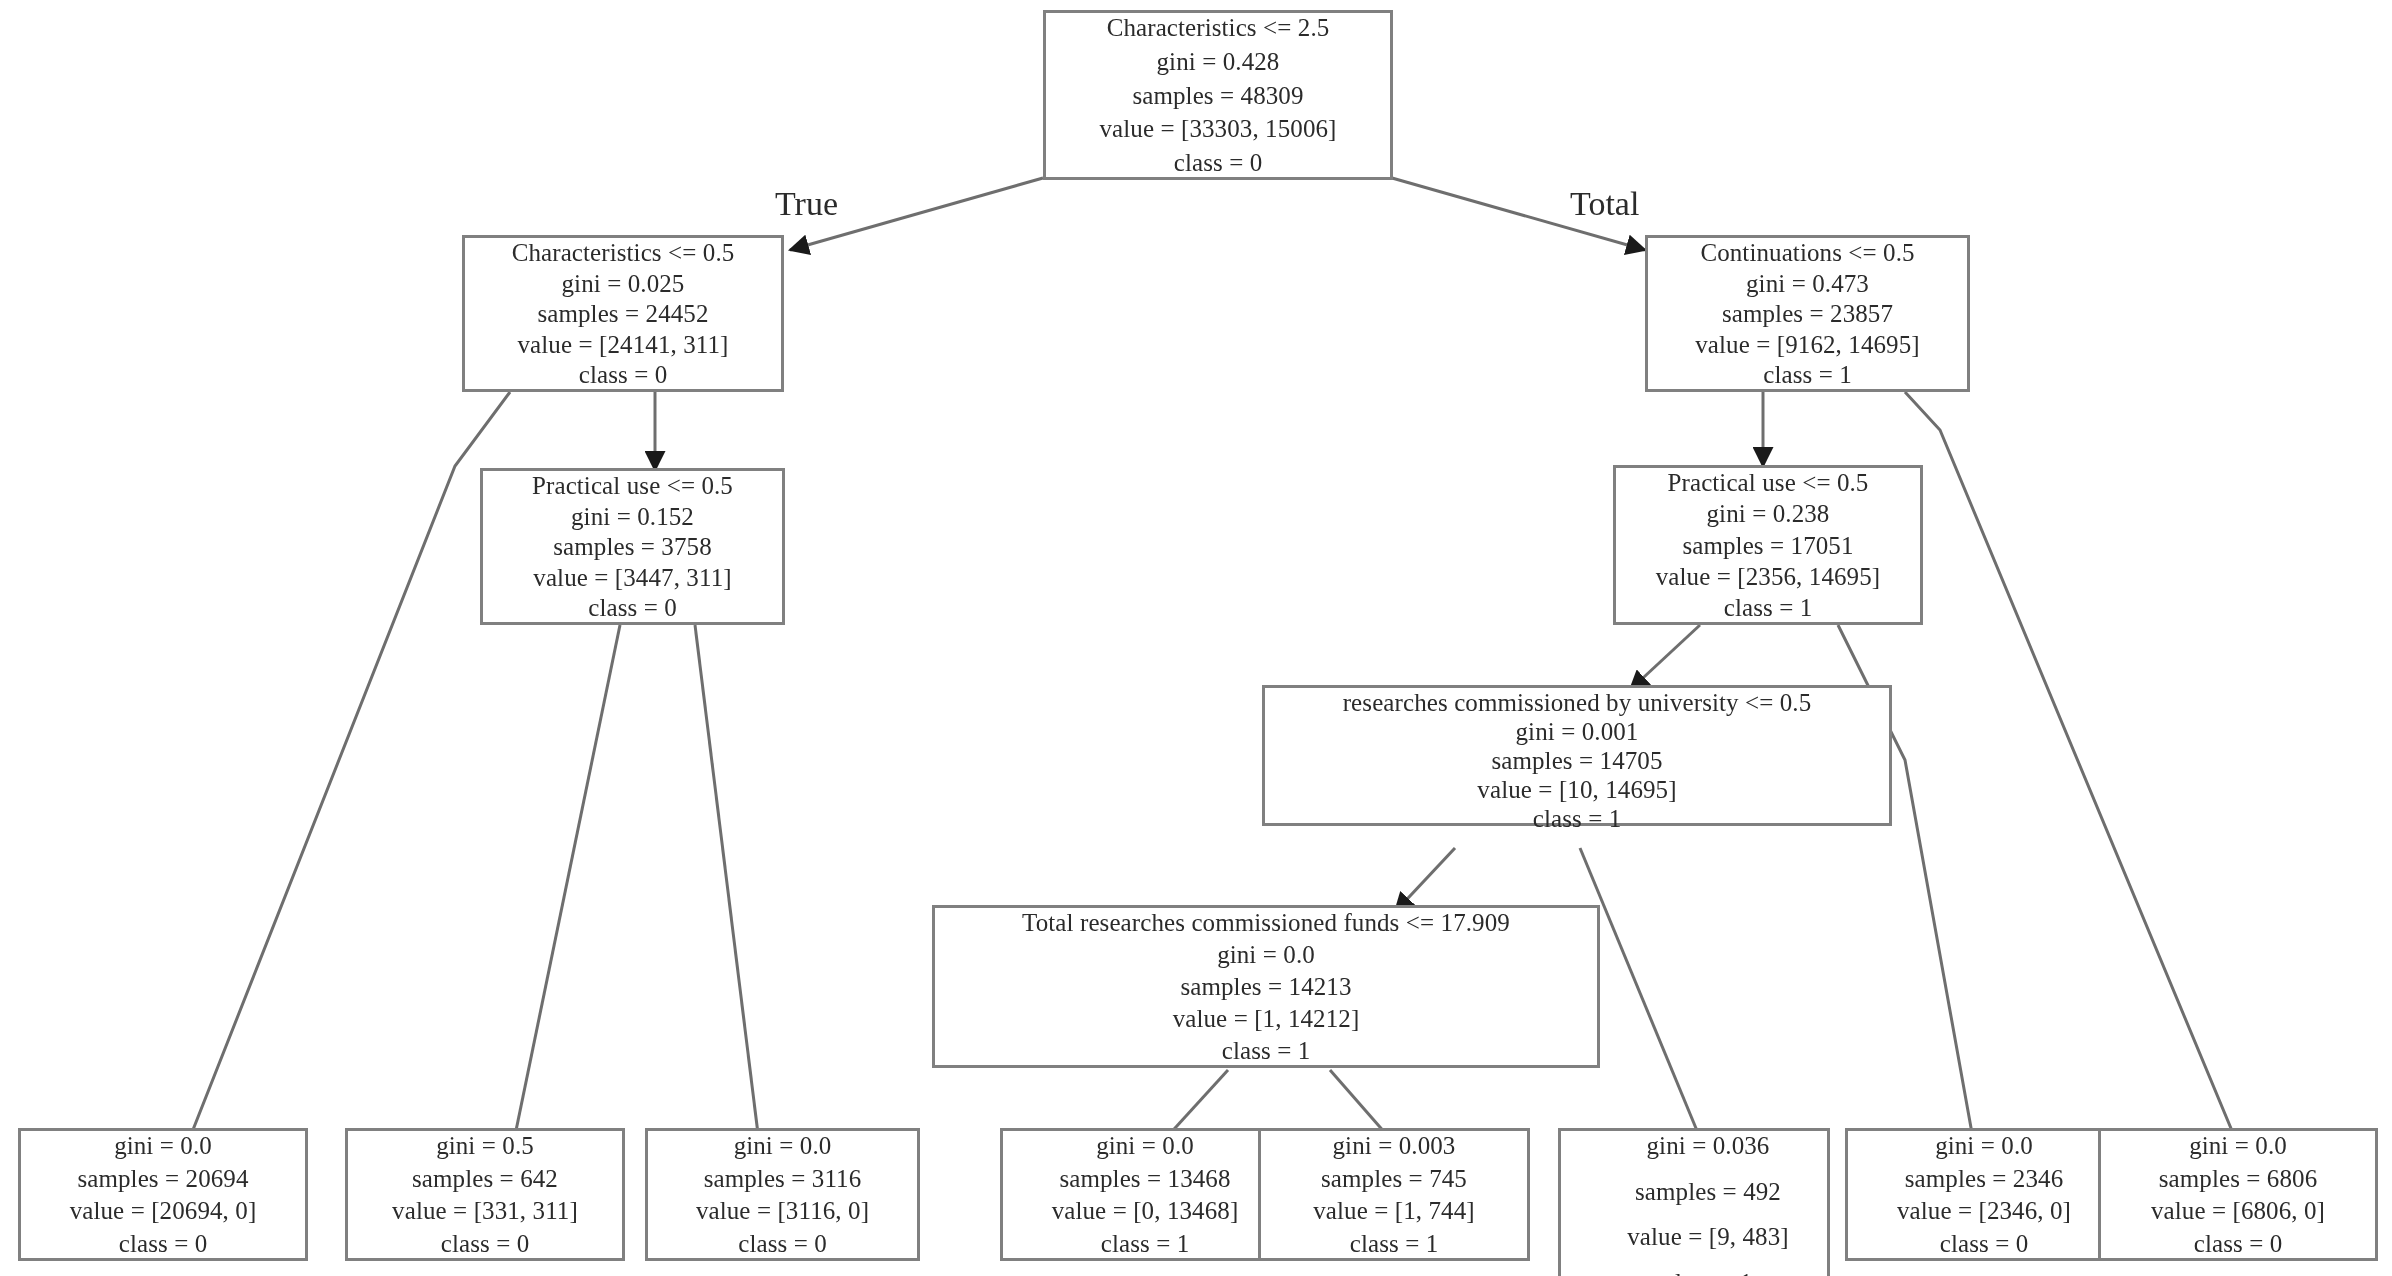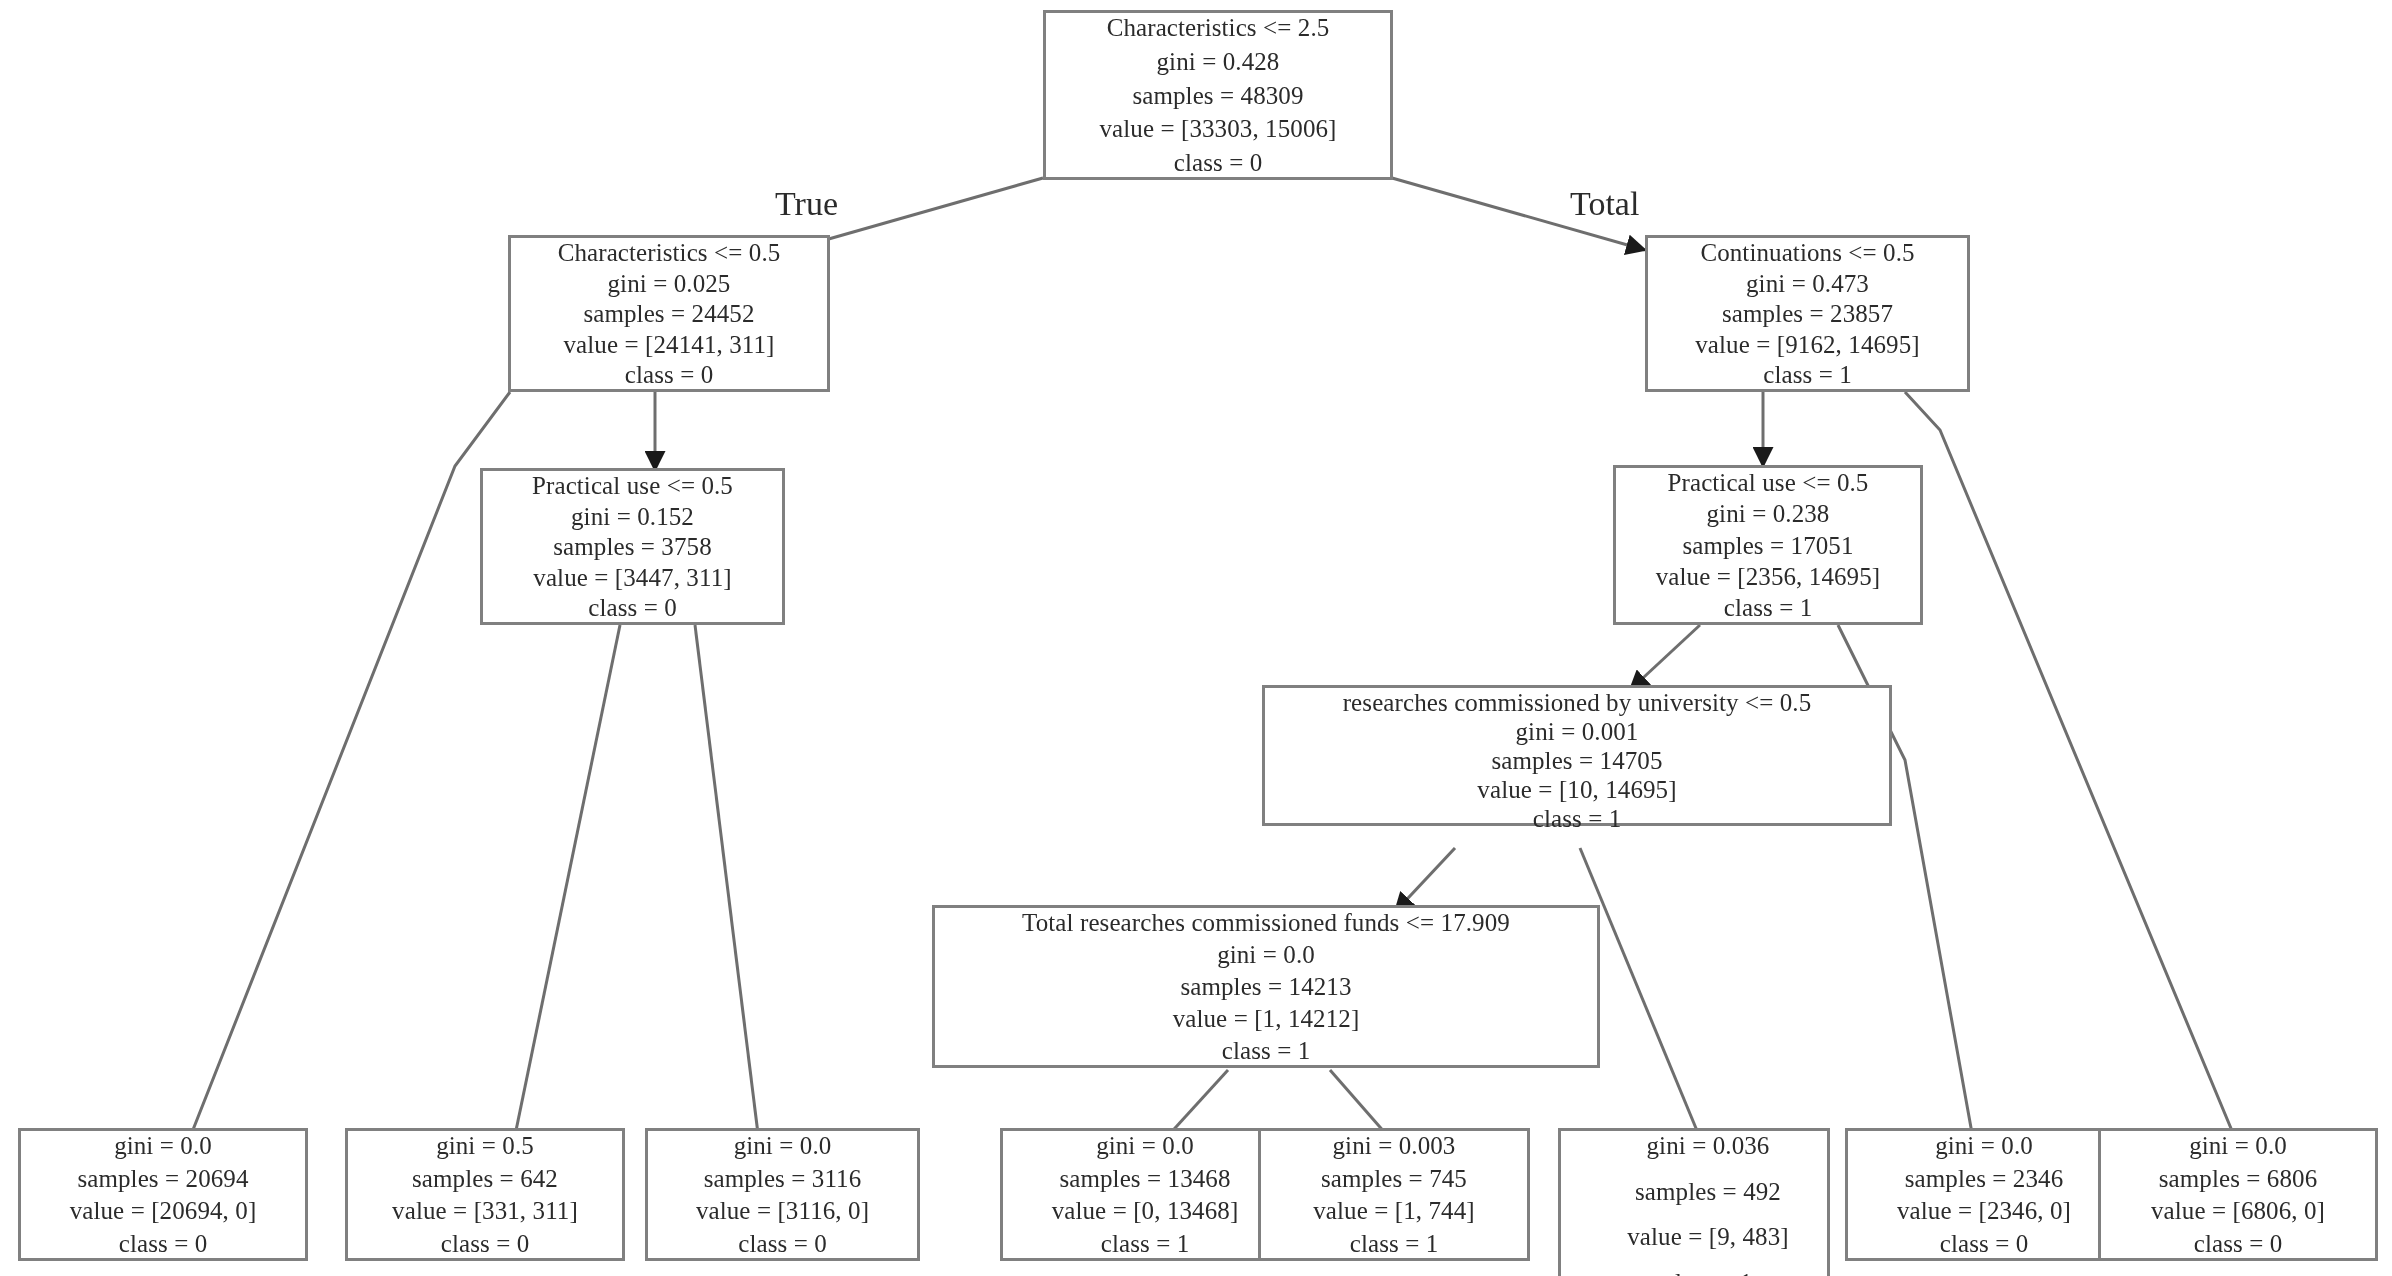--- a/index.html
+++ b/index.html
@@ -101,21 +101,21 @@
   <div class="edge-label" style="left:1570px; top:185px;">Total</div>
 
   <div class="node" style="left:1043px; top:10px; width:350px; height:170px;">
     <span class="line">Characteristics &lt;= 2.5</span>
     <span class="line">gini = 0.428</span>
     <span class="line">samples = 48309</span>
     <span class="line">value = [33303, 15006]</span>
     <span class="line">class = 0</span>
   </div>
 
-  <div class="node" style="left:462px; top:235px; width:322px; height:157px;margin-left:46px;">
+  <div class="node" style="left:462px; top:235px; width:322px; height:157px;">
     <span class="line">Characteristics &lt;= 0.5</span>
     <span class="line">gini = 0.025</span>
     <span class="line">samples = 24452</span>
     <span class="line">value = [24141, 311]</span>
     <span class="line">class = 0</span>
   </div>
 
   <div class="node" style="left:1645px; top:235px; width:325px; height:157px;">
     <span class="line">Continuations &lt;= 0.5</span>
     <span class="line">gini = 0.473</span>

